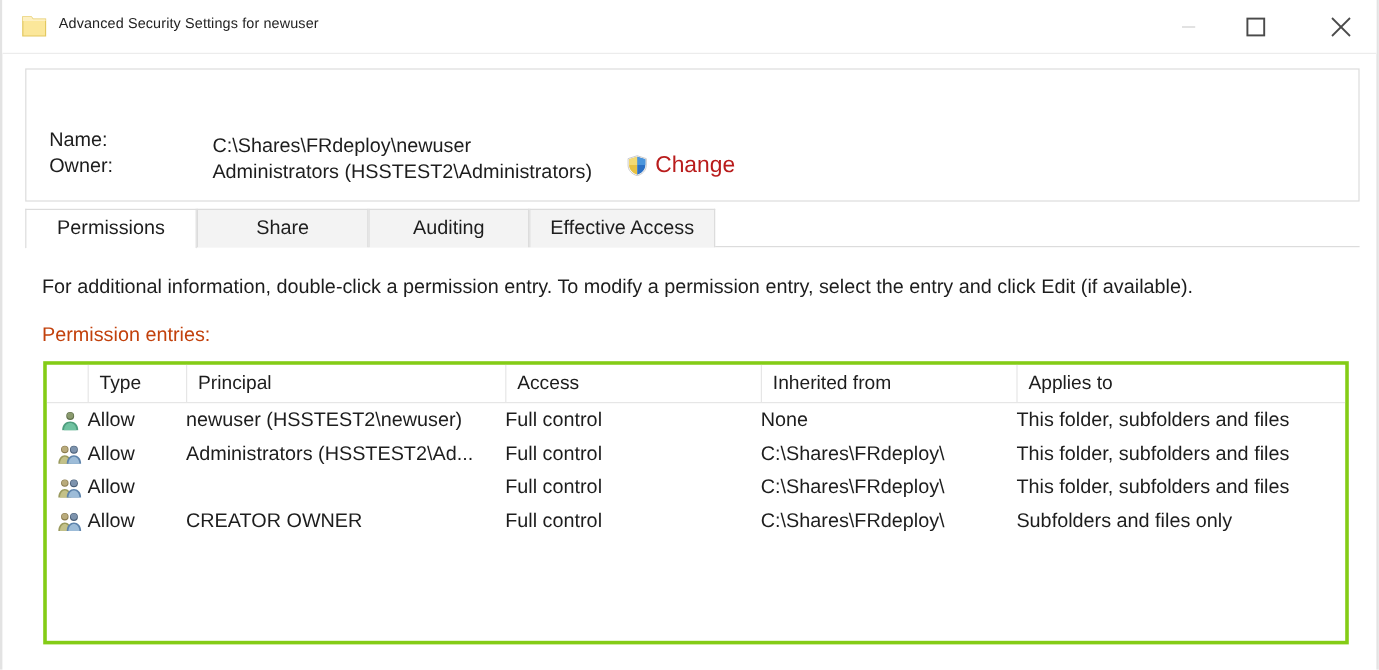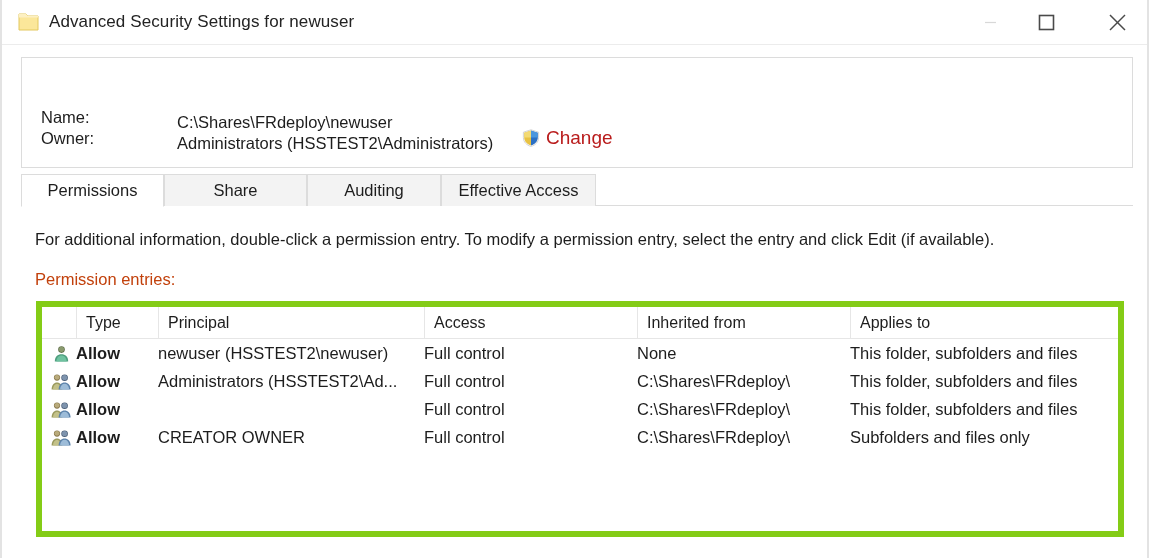--- a/index.html
+++ b/index.html
@@ -39,21 +39,21 @@
     box-sizing: border-box;
   }
   #title-folder-icon {
     position: absolute;
     left: 16px; top: 12px;
     width: 21px; height: 19px;
   }
   #title-text {
     position: absolute;
     left: 47px; top: 12px;
-    font-size: 17px;
+    font-size: 12px;
     color: #232323;
     letter-spacing: 0.1px;
     white-space: nowrap;
   }
   .winctl {
     position: absolute;
     top: 0;
     width: 46px;
     height: 44px;
     display: flex;
@@ -167,21 +167,21 @@
     white-space: nowrap;
   }
 
   
   #listbox {
     position: absolute;
     left: 34px;
     top: 301px;
     width: 1088px;
     height: 236px;
-    border: 6px solid #84cc16;
+    border: 3px solid #84cc16;
     background: #ffffff;
     box-sizing: border-box;
     overflow: hidden;
   }
   #list-header {
     position: absolute;
     left: 0; top: 0;
     width: 100%;
     height: 32px;
     background: #ffffff;
@@ -224,21 +224,21 @@
     overflow: hidden;
   }
   .ico-cell {
     left: 6px;
     width: 26px;
     justify-content: center;
   }
   .ico-cell svg { display: block; }
 
   
-  .col-type     { left: 34px;  width: 76px; font-weight: bold; }
+  .col-type     { left: 34px;  width: 76px; }
   .col-princ    { left: 116px; width: 296px; }
   .col-access   { left: 382px; width: 208px; }
   .col-inherit  { left: 595px; width: 208px; }
   .col-applies  { left: 808px; width: 275px; }
 
   .hc-type      { left: 34px;  width: 82px; }
   .hc-princ     { left: 116px; width: 266px; }
   .hc-access    { left: 382px; width: 213px; }
   .hc-inherit   { left: 595px; width: 213px; }
   .hc-applies   { left: 808px; width: 279px; }

